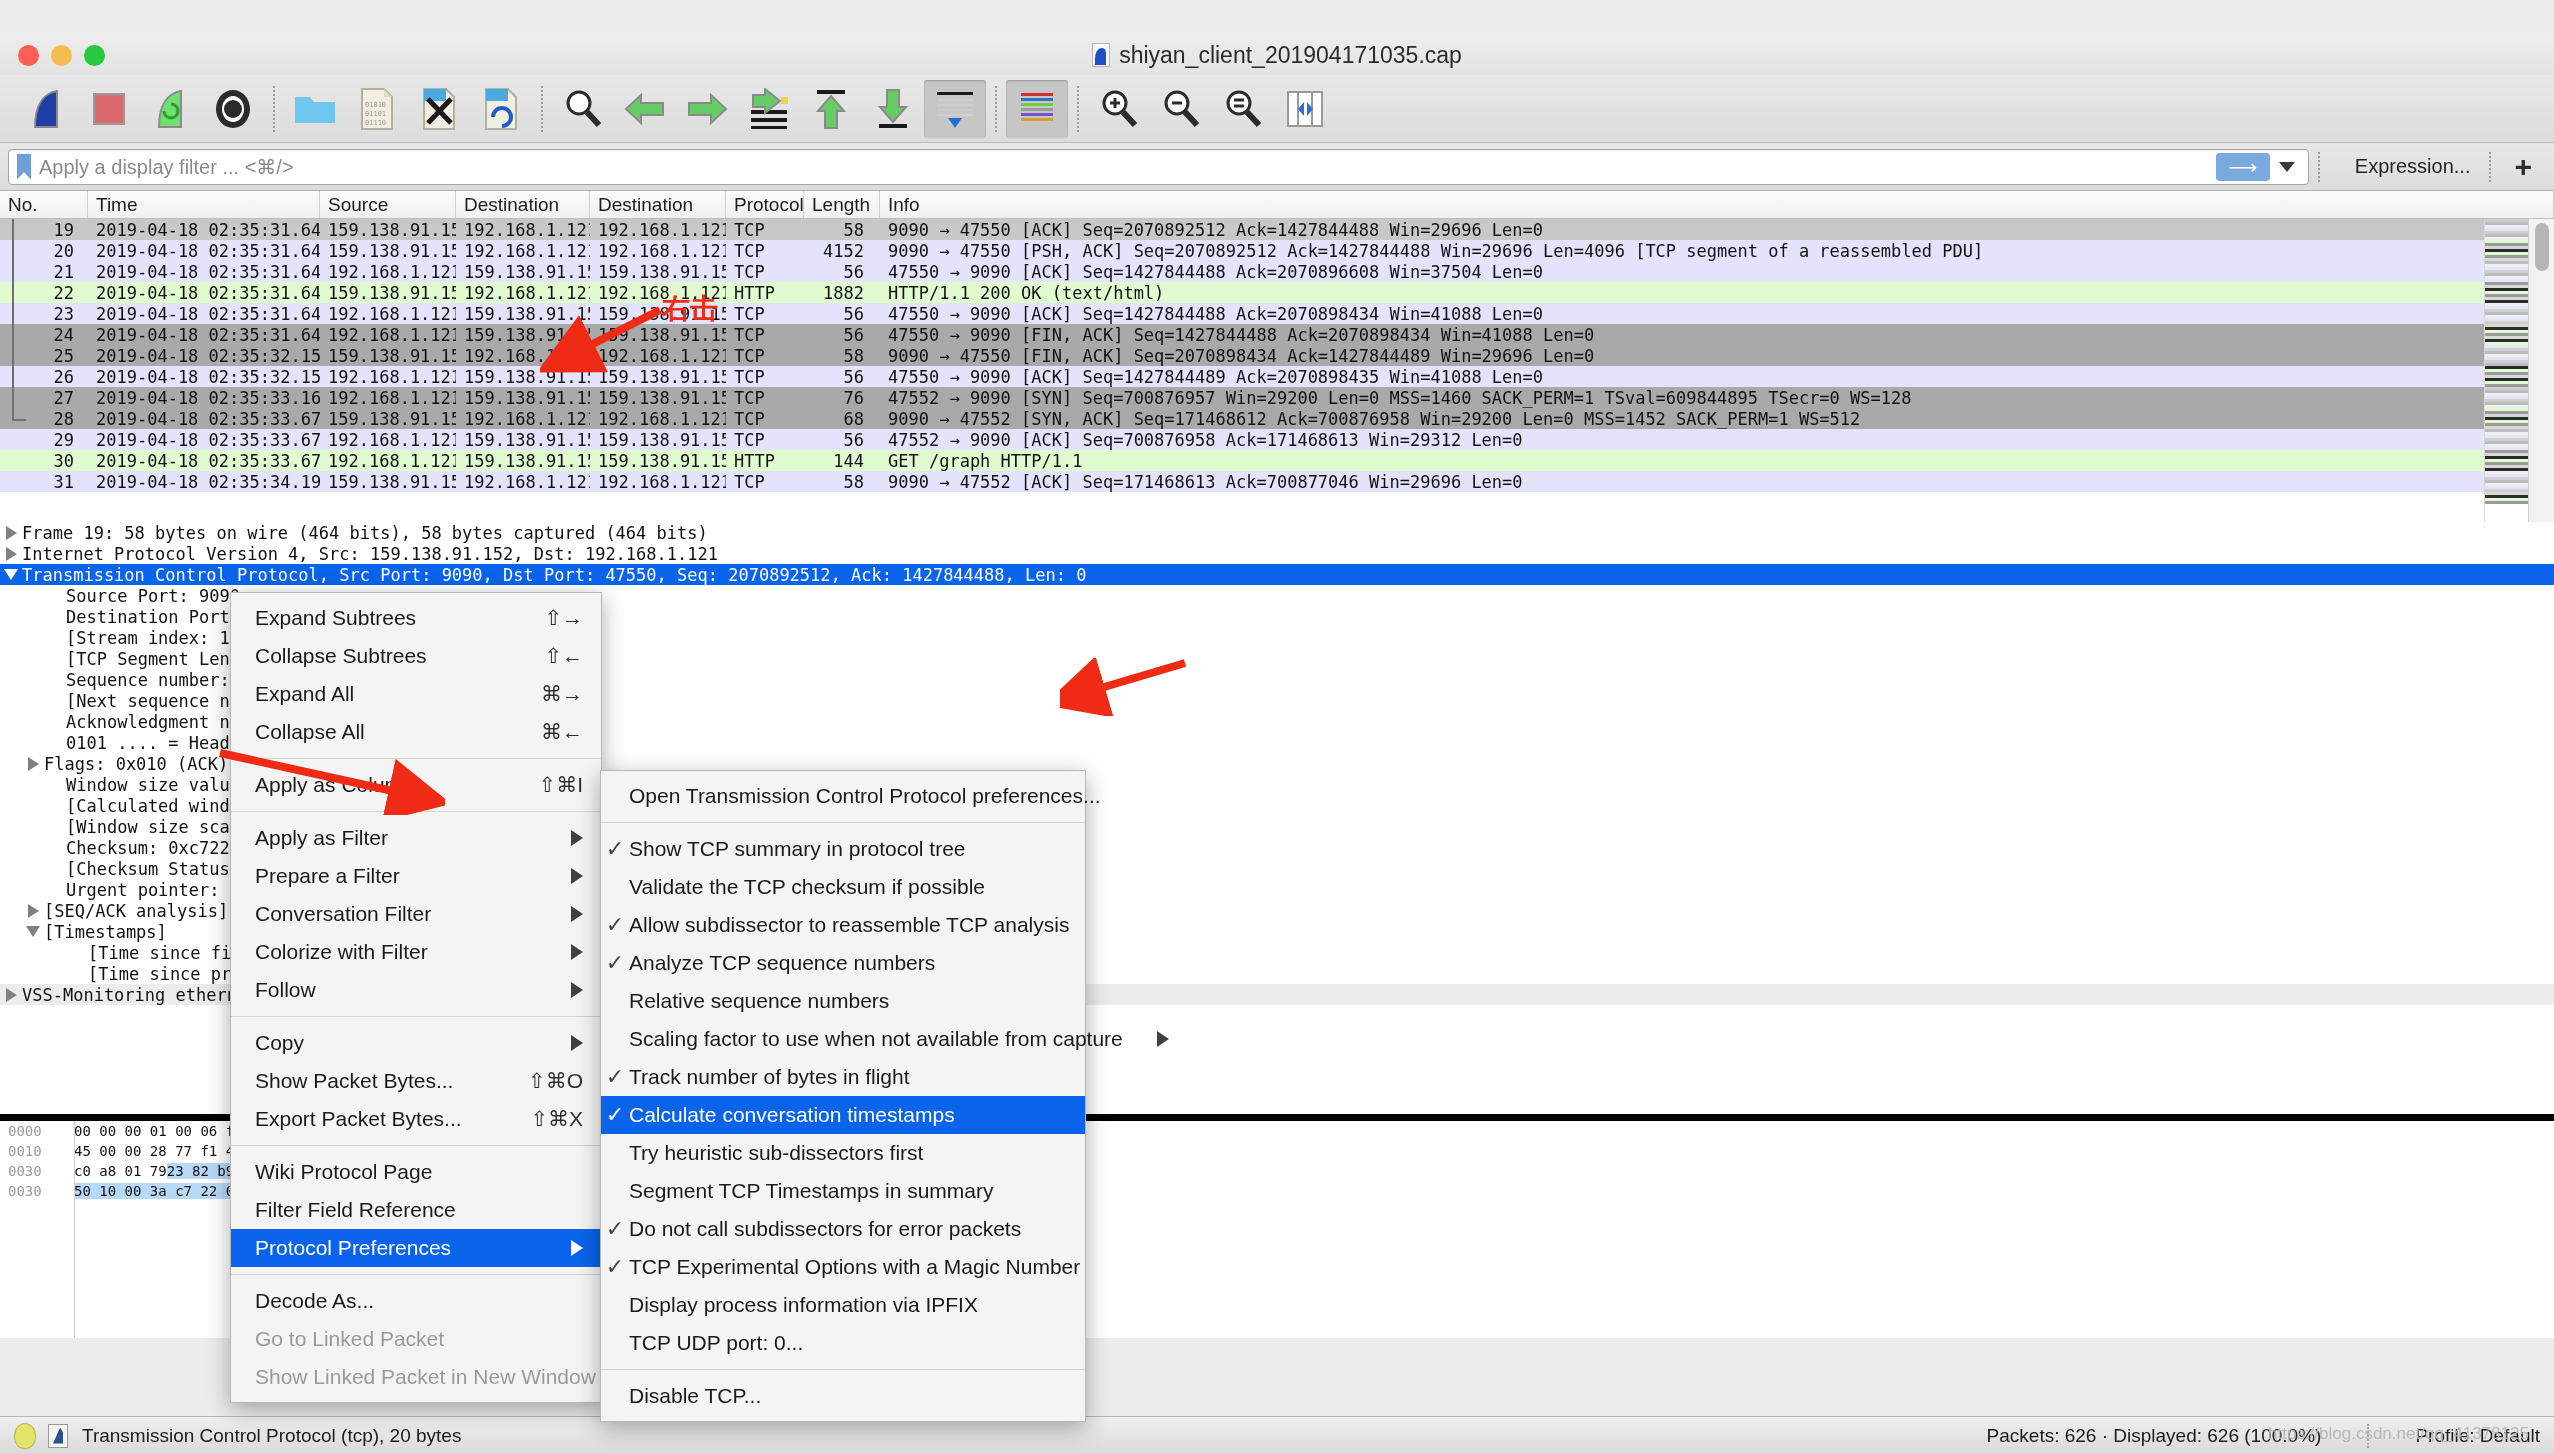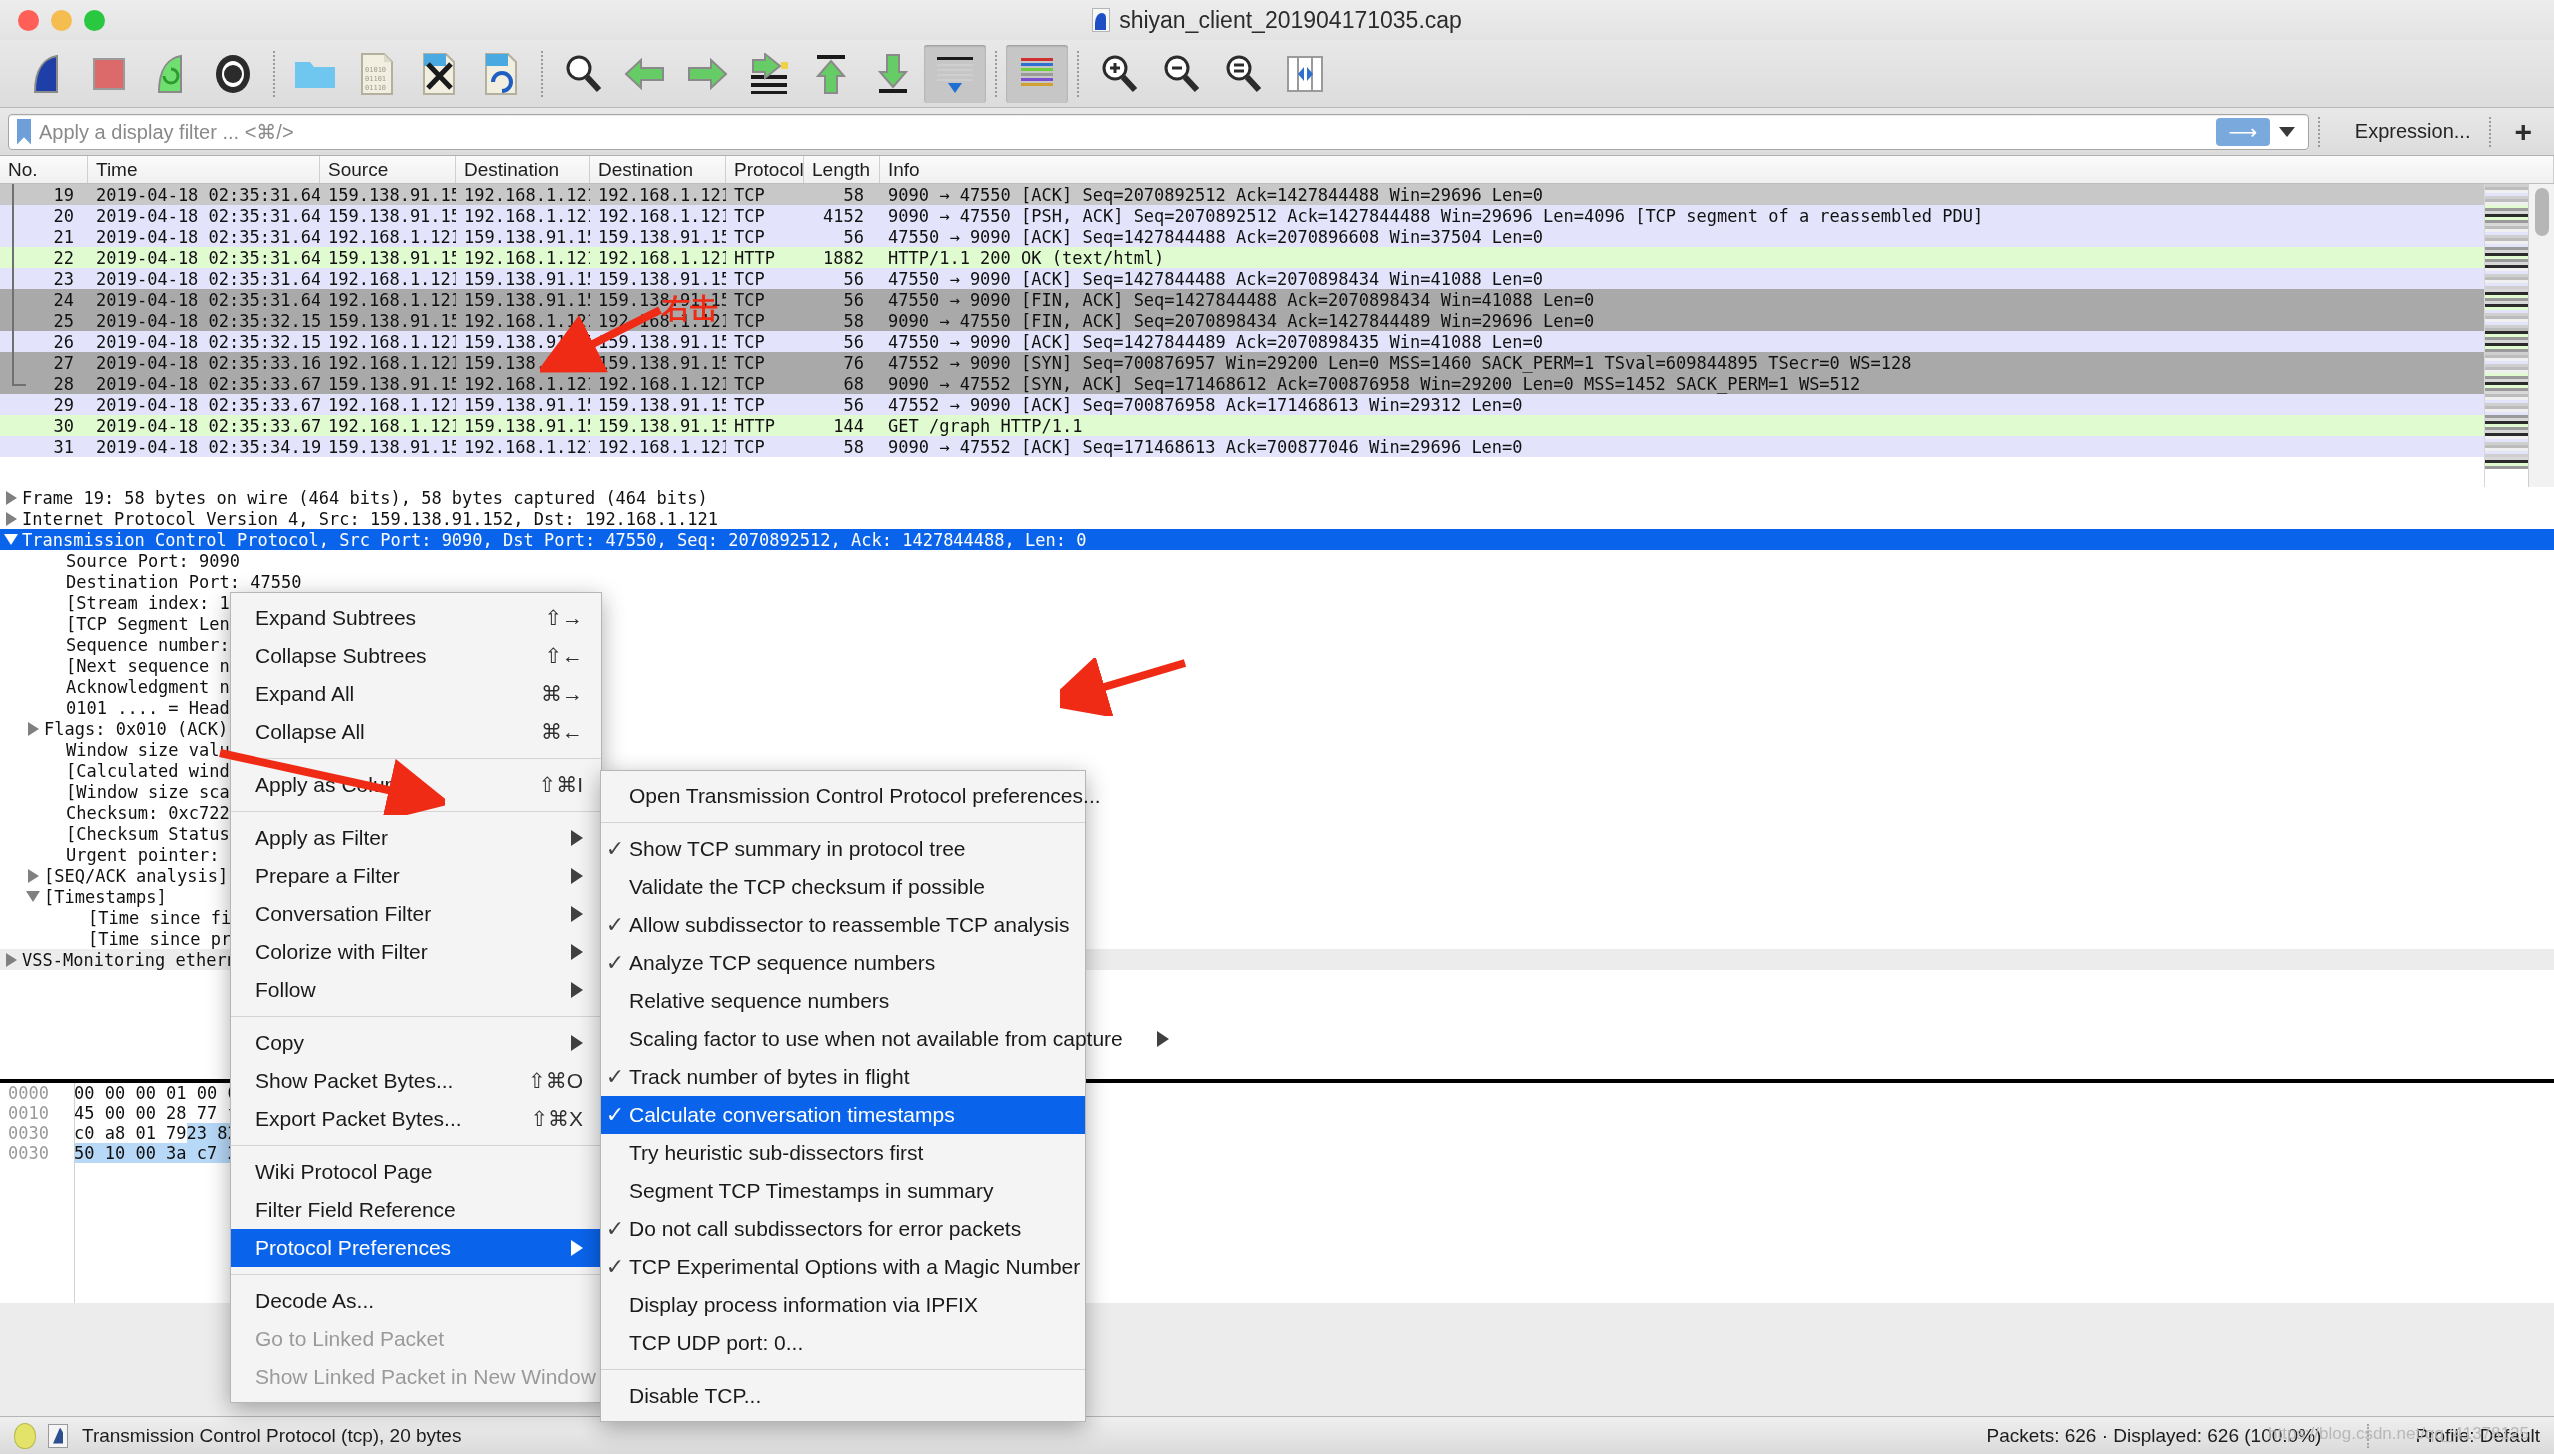--- a/index.html
+++ b/index.html
@@ -15,21 +15,21 @@
     width: 2554px; height: 1454px;
     background: #ececec;
     overflow: hidden;
   }
 
   
   .titlebar {
     position: relative;
     height: 40px;
     background: linear-gradient(#ededed, #e3e3e3);
-    display: flex; align-items: center;
+    display: flex; align-items: center; margin-top: 35px;
   }
   .traffic { display: flex; gap: 12px; padding-left: 18px; align-items: center; }
   .dot { width: 21px; height: 21px; border-radius: 50%; }
   .dot.red { background: #ff5f57; }
   .dot.yellow { background: #f5bd4f; }
   .dot.green { background: #29c840; }
   .title-center {
     position: absolute; left: 0; right: 0; top: 0; height: 40px;
     display: flex; align-items: center; justify-content: center;
     gap: 9px; pointer-events: none;
@@ -188,22 +188,22 @@
     width: 0; height: 0;
     border-left: 7px solid transparent; border-right: 7px solid transparent;
     border-top: 11px solid #808080;
   }
   .tri-d.white { border-top-color: #fff; }
 
   
   .hexpane {
     position: relative; background: #fff;
     font-family: "DejaVu Sans Mono", monospace;
-    font-size: 17px;
-    border-top: 4px solid #000000;
+    font-size: 14px;
+    border-top: 7px solid #000000;
     overflow: hidden;
   }
   .hx-row { display: flex; height: 20px; align-items: center; }
   .hx-off { width: 74px; color: #9a9a9a; padding-left: 8px; }
   .hx-bytes { color: #111; letter-spacing: 0px; }
   .hx-ascii { color: #111; margin-left: 26px; }
   .hx-sel { background: #b7d8f7; }
   .hex-divider {
     position: absolute; top: 0; bottom: 0; left: 74px;
     border-left: 1px solid #d2d2d2;

